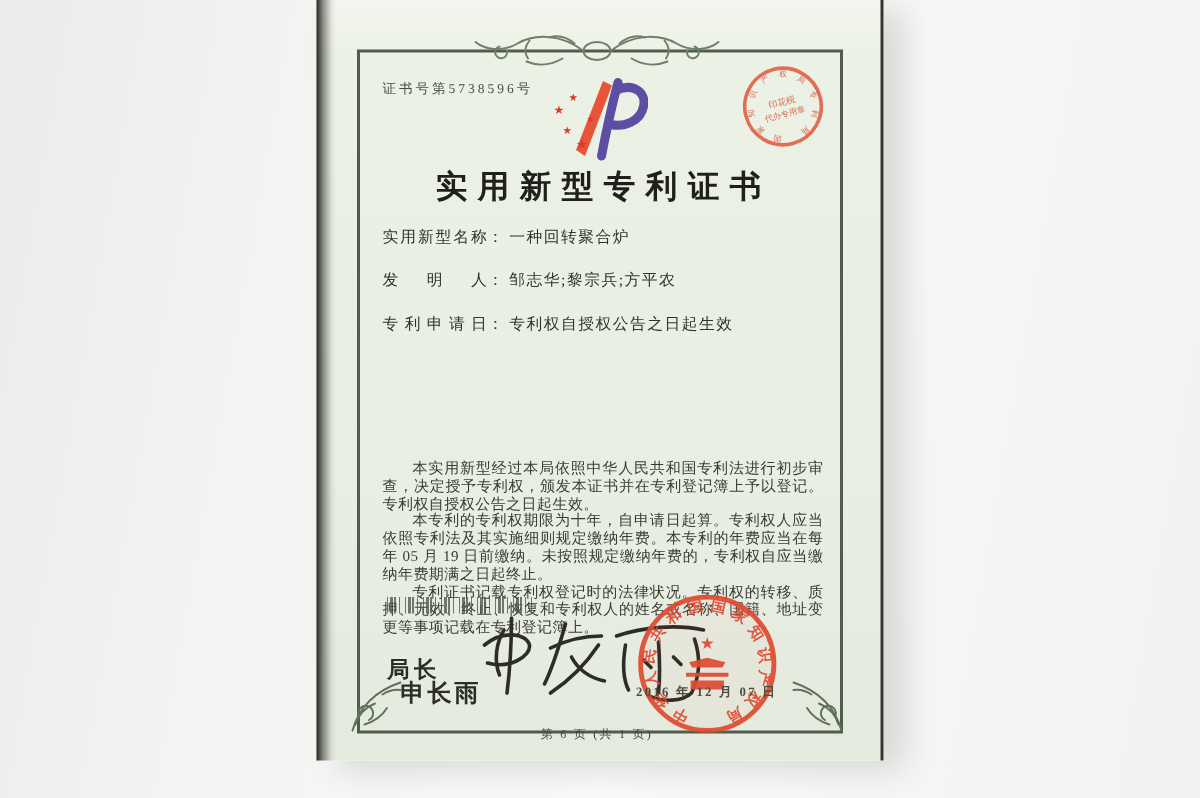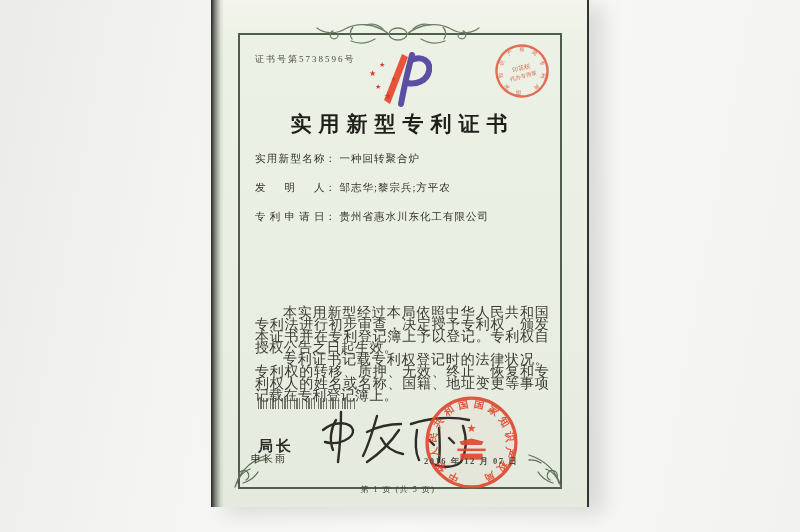--- a/index.html
+++ b/index.html
@@ -19,28 +19,28 @@
   .cert-no{position:absolute;left:44px;top:53px;font-size:9px;letter-spacing:2px;color:#4b4b45;}
   .logo{position:absolute;left:157px;top:52px;width:64px;height:56px;}
   .title{position:absolute;left:0;top:110px;width:100%;margin:0;text-align:center;
         font-size:21px;font-weight:bold;color:#201f1c;letter-spacing:7px;padding-left:7px;box-sizing:border-box;}
   .fields{position:absolute;left:44px;top:152px;width:296px;display:flex;flex-direction:column;gap:16px;
         font-size:10.5px;line-height:13px;color:#33332e;}
   .frow{white-space:nowrap;}
   .flabel{display:inline-block;width:70px;text-align:justify;text-align-last:justify;letter-spacing:.5px;}
   .fcolon{margin-right:4px;}
   .fvalue{letter-spacing:1px;}
-  .paras{position:absolute;left:44px;top:307px;width:294px;font-size:14px;line-height:11.8px;
+  .paras{position:absolute;left:44px;top:307px;width:294px;font-size:10px;line-height:11.8px;
         color:#3b3b35;text-align:justify;}
   .paras p{margin:0;text-indent:2em;letter-spacing:.3px;}
   .barcode{position:absolute;left:47px;top:398px;width:97px;height:11px;opacity:.75;
         background:repeating-linear-gradient(90deg,#4c4c48 0 1px,transparent 1px 2px,#4c4c48 2px 4px,
         transparent 4px 5px,#4c4c48 5px 6px,transparent 6px 8px,#4c4c48 8px 9px,transparent 9px 12px);}
   .signer-title{position:absolute;left:47px;top:437px;font-size:15px;font-weight:bold;letter-spacing:3px;color:#2c2c28;}
-  .signer-name{position:absolute;left:40px;top:452px;font-size:10px;font-weight:normal;letter-spacing:2px;color:#2c2c28;}
+  .signer-name{position:absolute;left:56px;top:452px;font-size:16px;font-weight:bold;letter-spacing:2px;color:#2c2c28;}
   .signature{position:absolute;left:100px;top:406px;width:170px;height:64px;}
   .seal{position:absolute;left:212px;top:394px;width:97px;height:97px;opacity:.92;}
   .seal-date{position:absolute;left:213px;top:456px;font-size:8.5px;font-weight:bold;
         color:#4c4c40;letter-spacing:1.5px;white-space:nowrap;}
   .footer{position:absolute;left:27px;top:484px;width:320px;text-align:center;
         font-size:8px;color:#44443e;letter-spacing:1.5px;}
   .corner-stamp{position:absolute;left:282px;top:42px;width:58px;height:58px;opacity:.85;}
   .orn-top{position:absolute;left:102px;top:19px;width:170px;height:30px;}
   .orn-bl{position:absolute;left:20px;top:449px;width:40px;height:40px;}
   .orn-br{position:absolute;left:314px;top:449px;width:40px;height:40px;transform:scaleX(-1);}
@@ -107,26 +107,27 @@
     <h1 class="title">实用新型专利证书</h1>
 
     <div class="fields">
       <div class="frow">
         <span class="flabel">实用新型名称</span><span class="fcolon">：</span><span class="fvalue">一种回转聚合炉</span>
       </div>
       <div class="frow">
         <span class="flabel">发明人</span><span class="fcolon">：</span><span class="fvalue">邹志华;黎宗兵;方平农</span>
       </div>
       <div class="frow">
-        <span class="flabel">专利申请日</span><span class="fcolon">：</span><span class="fvalue">贵州省惠水川东化工有限公司</span>
+        <span class="flabel">专利申请日</span><span class="fcolon">：</span><span class="fvalue">专利权自授权公告之日起生效</span>
       </div>
     </div>
 
     <div class="paras">
       <p>本实用新型经过本局依照中华人民共和国专利法进行初步审查，决定授予专利权，颁发本证书并在专利登记簿上予以登记。专利权自授权公告之日起生效。</p>
+      <p>本专利的专利权期限为十年，自申请日起算。专利权人应当依照专利法及其实施细则规定缴纳年费。本专利的年费应当在每年 05 月 19 日前缴纳。未按照规定缴纳年费的，专利权自应当缴纳年费期满之日起终止。</p>
       <p>专利证书记载专利权登记时的法律状况。专利权的转移、质押、无效、终止、恢复和专利权人的姓名或名称、国籍、地址变更等事项记载在专利登记簿上。</p>
     </div>
 
     <div class="barcode"></div>
 
     <div class="signer-title">局长</div>
     <div class="signer-name">申长雨</div>
 
     <svg class="signature" viewBox="0 0 170 64">
       <g stroke="#2e2c28" stroke-width="2.4" fill="none" stroke-linecap="round" stroke-linejoin="round">
@@ -154,21 +155,21 @@
       </text>
       <g fill="#e04a30">
         <text x="48" y="38" font-size="11" text-anchor="middle" font-family="'DejaVu Sans',sans-serif">★</text>
         <path d="M36,47 l12,-3 12,3 -2,3.5 h-20 z"></path>
         <path d="M34,54 h28 v2.5 h-28 z"></path>
         <path d="M37,59 h22 v6 h-22 z"></path>
       </g>
     </svg>
     <div class="seal-date">2016 年 12 月 07 日</div>
 
-    <div class="footer">第 1 页 (共 5 页)</div>
+    <div class="footer">第 6 页 (共 1 页)</div>
 
     <svg class="corner-stamp" viewBox="0 0 58 58">
       <g transform="rotate(-15 29 29)">
         <circle cx="29" cy="29" r="25.5" stroke="#e2563c" stroke-width="2.4" fill="none"></circle>
         <path id="stampTextPath" d="M29,49 a20,20 0 1,1 0,-40 a20,20 0 1,1 0,40" fill="none"></path>
         <text class="stamp-ring-text">
           <textPath href="#stampTextPath" startOffset="6" textLength="112">国家知识产权局专利局</textPath>
         </text>
         <text class="stamp-center" x="29" y="28" font-size="6">印花税</text>
         <text class="stamp-center" x="29" y="36" font-size="5.5">代办专用章</text>

